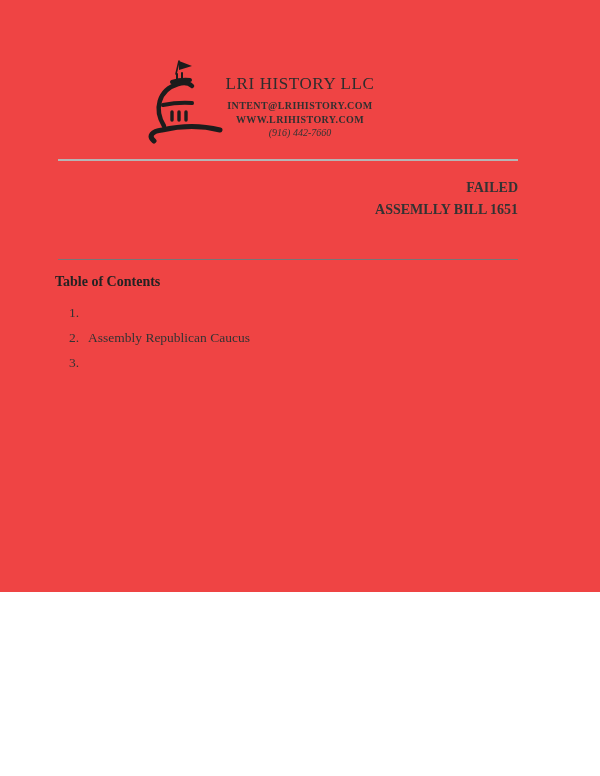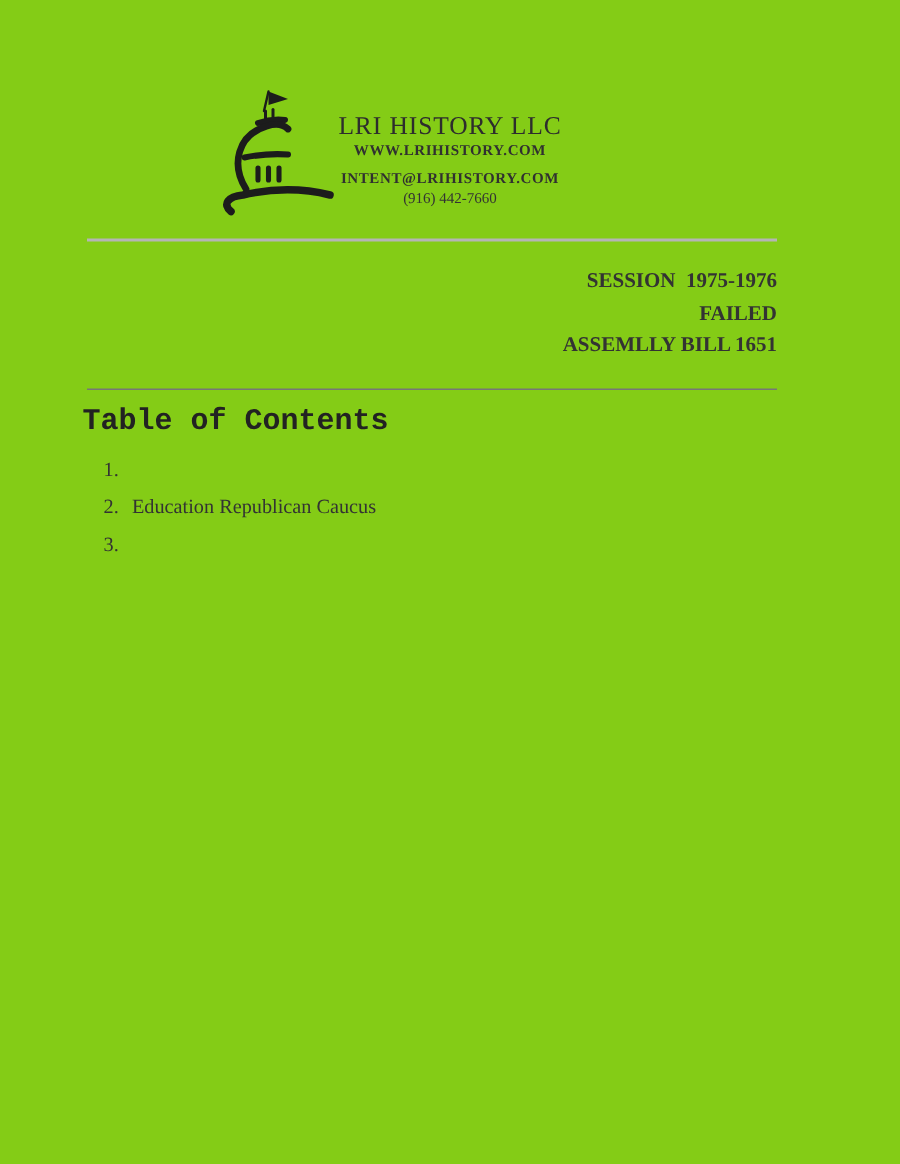--- a/index.html
+++ b/index.html
@@ -1,20 +1,20 @@
 <!DOCTYPE html>
 <html><head>
 <meta charset="utf-8">
 <style>
   html, body { margin: 0; padding: 0; background: #ffffff; }
   .page {
     position: relative;
     width: 600px;
-    height: 776px;
-    background: #84cc16;
+    height: 592px;
+    background: #ef4444;
     font-family: "Liberation Serif", "DejaVu Serif", serif;
     color: #2e2e2e;
     overflow: hidden;
   }
 
   
   .logo {
     position: absolute;
     left: 146px;
     top: 58px;
@@ -43,20 +43,21 @@
     line-height: 13.5px;
     color: #303030;
     white-space: nowrap;
   }
   .org-contact.first { margin-top: 5px; }
   .org-phone {
     font-size: 10px;
     line-height: 14px;
     color: #333333;
     white-space: nowrap;
+    font-style: italic;
   }
 
   
   .rule { position: absolute; left: 58px; width: 460px; }
   .rule-top { top: 159px; height: 2px; background: #b5b5b5; }
   .rule-bottom { top: 259px; height: 1px; background: #777777; }
 
   
   .bill-block {
     position: absolute;
@@ -72,25 +73,24 @@
 
   
   .toc {
     position: absolute;
     left: 55px;
     top: 272px;
     width: 480px;
   }
   .toc-title {
     margin: 0;
-    font-size: 20px;
+    font-size: 14px;
     font-weight: bold;
     line-height: 19px;
     color: #222222;
-    font-family: Liberation Mono, monospace;
   }
   .toc-list {
     list-style: none;
     margin: 15px 0 0 0;
     padding: 0 0 0 14px;
   }
   .toc-item {
     display: flex;
     font-size: 13.5px;
     line-height: 14px;
@@ -127,44 +127,43 @@
       <path d="M26 54 L26 62" stroke="#1c1c1c" stroke-width="3.4" stroke-linecap="round"></path>
       <path d="M33 54 L33 62" stroke="#1c1c1c" stroke-width="3.4" stroke-linecap="round"></path>
       <path d="M40 54 L40 62" stroke="#1c1c1c" stroke-width="3.4" stroke-linecap="round"></path>
 
       <path d="M8 83 C2 78 6 73 16 72 C38 67 58 68 74 72" stroke="#1c1c1c" stroke-width="5" stroke-linecap="round"></path>
     </svg>
   </div>
 
   <header class="org">
     <div class="org-name">LRI HISTORY LLC</div>
+    <div class="org-contact first">INTENT@LRIHISTORY.COM</div>
     <div class="org-contact">WWW.LRIHISTORY.COM</div>
-    <div class="org-contact first">INTENT@LRIHISTORY.COM</div>
     <div class="org-phone">(916) 442-7660</div>
   </header>
 
   <div class="rule rule-top"></div>
 
   <section class="bill-block">
-    <div class="bill-line">SESSION  1975-1976</div>
     <div class="bill-line">FAILED</div>
     <div class="bill-line">ASSEMLLY BILL 1651</div>
   </section>
 
   <div class="rule rule-bottom"></div>
 
   <section class="toc">
     <h1 class="toc-title">Table of Contents</h1>
     <ol class="toc-list">
       <li class="toc-item">
         <span class="toc-num">1.</span>
       </li>
       <li class="toc-item">
         <span class="toc-num">2.</span>
-        <span class="toc-label">Education Republican Caucus</span>
+        <span class="toc-label">Assembly Republican Caucus</span>
       </li>
       <li class="toc-item">
         <span class="toc-num">3.</span>
       </li>
     </ol>
   </section>
 
 </div>
 
 </body></html>

